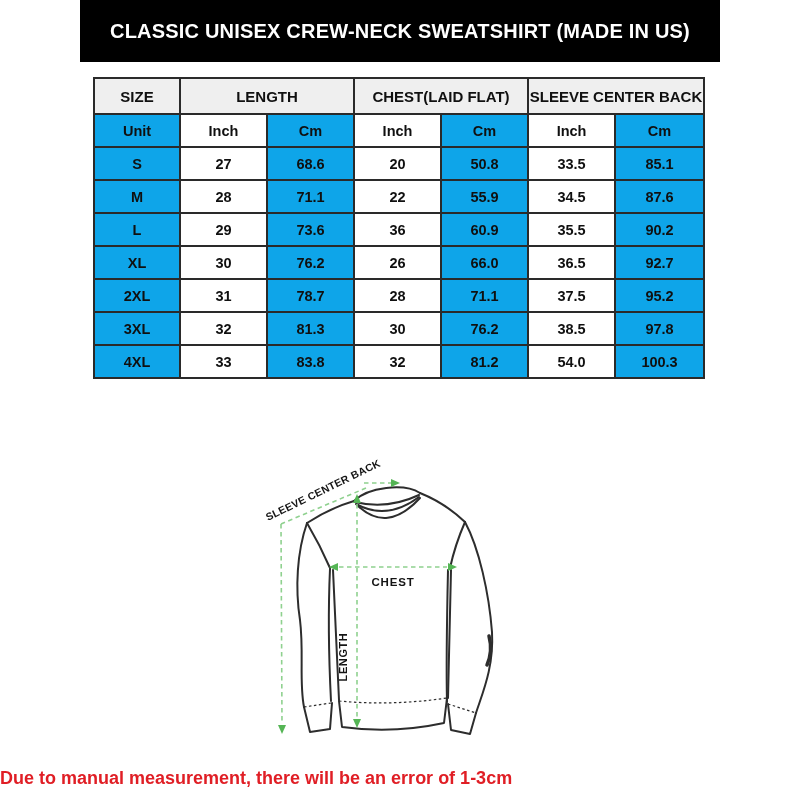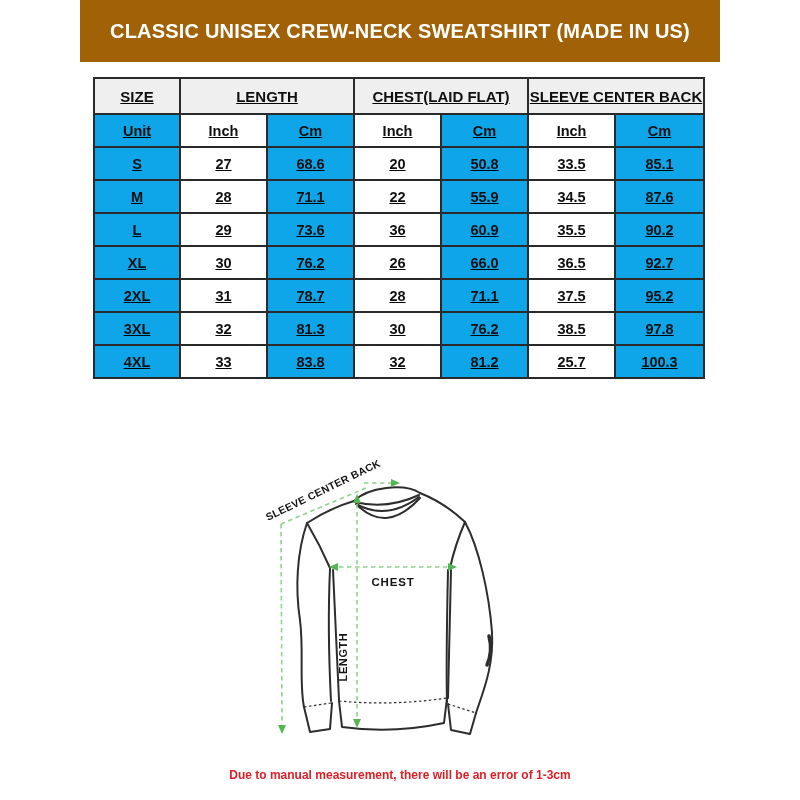--- a/index.html
+++ b/index.html
@@ -3,46 +3,45 @@
 <meta charset="utf-8">
 <style>
   html,body{margin:0;padding:0;}
   body{
     width:800px;height:800px;position:relative;background:#ffffff;
     font-family:"Liberation Sans", sans-serif;
     overflow:hidden;
   }
   .banner{
     position:absolute;left:80px;top:0;width:640px;height:62px;
-    background:#a16207;display:flex;align-items:center;justify-content:center;
+    background:#000000;display:flex;align-items:center;justify-content:center;
   }
   .banner-title{
     color:#ffffff;font-weight:bold;font-size:20px;letter-spacing:.2px;white-space:nowrap;
   }
   table.size-chart{
     position:absolute;left:93px;top:77px;width:610px;
     border-collapse:collapse;table-layout:fixed;
     border:2px solid #222222;
-    text-decoration:underline;
   }
   table.size-chart td,table.size-chart th{
     border:2px solid #2a2a2a;
     text-align:center;vertical-align:middle;
     font-weight:bold;color:#101010;
     padding:0;
   }
   tr.group-row{height:36px;}
   tr.group-row th{font-size:15px;background:#efefef;}
   tr.unit-row{height:33px;}
   tr.data-row{height:33px;}
   td.shade{background:#0ea5e9;font-size:14.5px;}
   td.plain{background:#ffffff;font-size:14.5px;margin-top:32px;}
   .note{
-    position:absolute;left:0;top:768px;width:800px;text-align:center;
-    color:#e01e25;font-weight:bold;font-size:12px;
+    position:absolute;left:0;top:768px;width:800px;
+    color:#e01e25;font-weight:bold;font-size:18px;
   }
   svg.diagram{position:absolute;left:0;top:0;}
   .garment{stroke:#2d2d2d;stroke-width:2;fill:none;stroke-linecap:round;stroke-linejoin:round;}
   .stitch{stroke:#2d2d2d;stroke-width:1.2;fill:none;stroke-dasharray:2.5,2.5;}
   .measure{stroke:#8fd18f;stroke-width:1.6;fill:none;stroke-dasharray:4.5,3.5;}
   .arrow{fill:#55b555;stroke:none;}
   .diagram-label{
     font-family:"Liberation Sans", sans-serif;
     font-weight:bold;fill:#141414;
   }
@@ -133,21 +132,21 @@
       <td class="shade">76.2</td>
       <td class="plain">38.5</td>
       <td class="shade">97.8</td>
     </tr>
     <tr class="data-row">
       <td class="shade">4XL</td>
       <td class="plain">33</td>
       <td class="shade">83.8</td>
       <td class="plain">32</td>
       <td class="shade">81.2</td>
-      <td class="plain">25.7</td>
+      <td class="plain">54.0</td>
       <td class="shade">100.3</td>
     </tr>
   </tbody>
 </table>
 
 <svg class="diagram" width="800" height="800" viewBox="0 0 800 800">
 
   <g>
 
     <path class="garment" d="M354,501 C368,487 404,483 420,493"></path>

